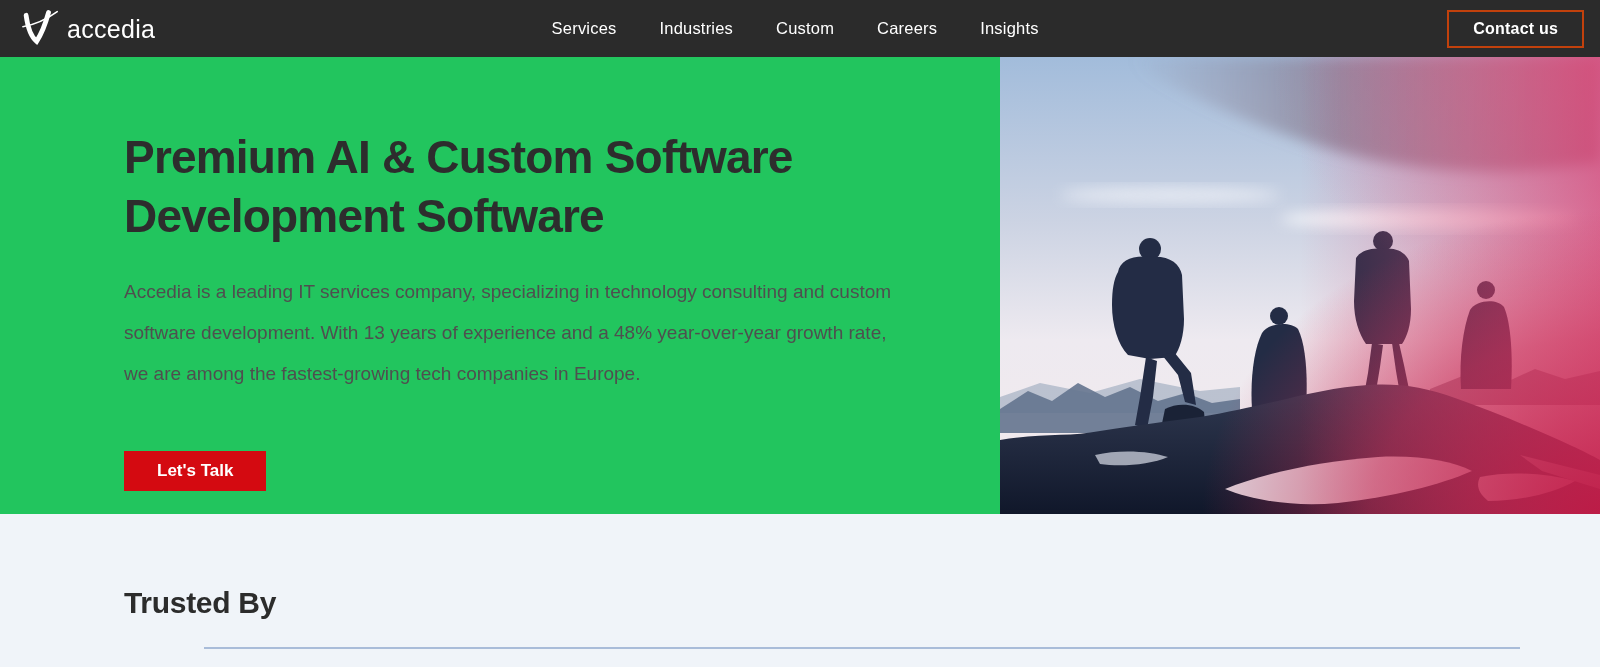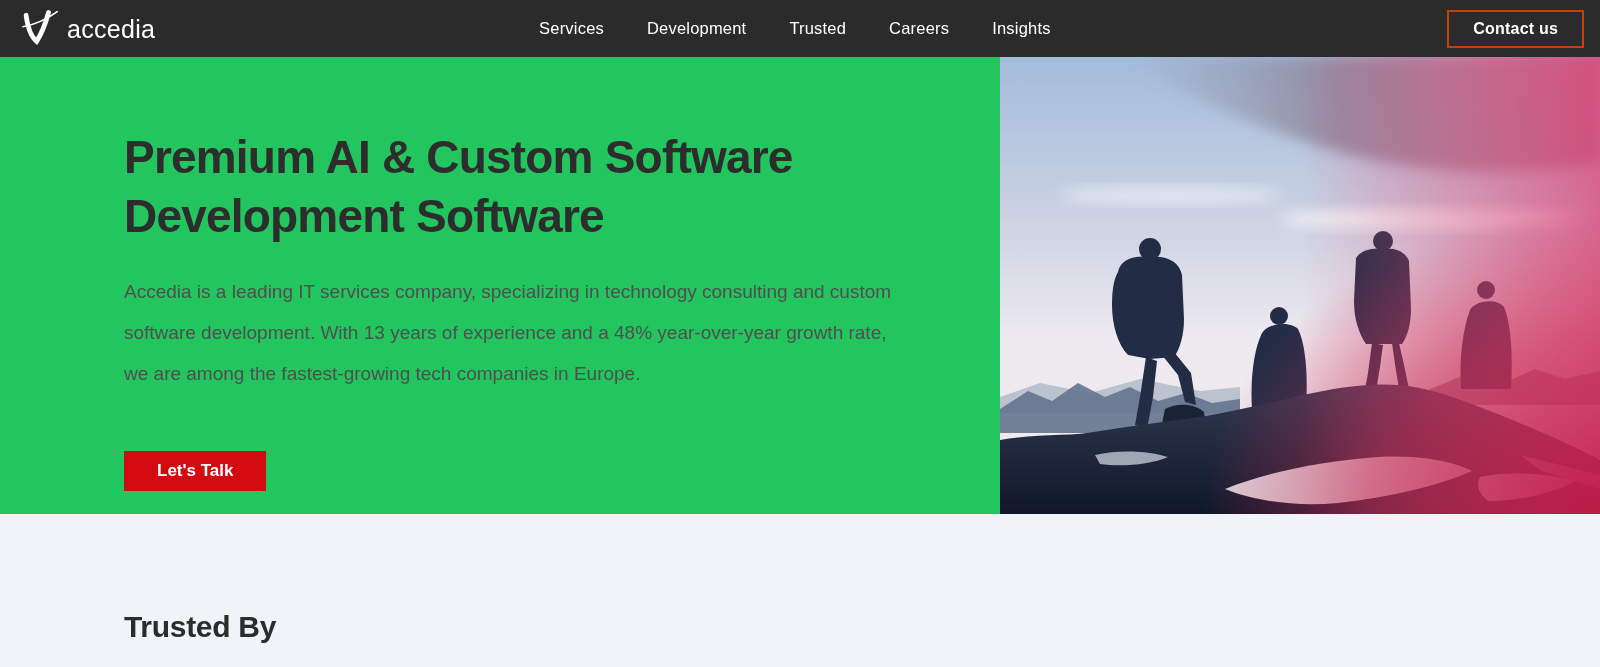--- a/index.html
+++ b/index.html
@@ -58,21 +58,21 @@
     position: absolute; top: 0; right: 0; width: 600px; height: 457px;
     overflow: hidden;
   }
   .hero-art svg { display: block; width: 600px; height: 457px; }
 
   
   .trusted {
     height: 153px; background: #f0f4f9; padding-left: 124px;
   }
   .trusted-title {
-    margin: 0; padding-top: 96px; color: #2c2c2c;
+    margin: 0; padding-top: 72px; color: #2c2c2c;
     font-size: 30px; font-weight: 700; letter-spacing: -0.3px;
   }
   .trusted-divider {
     margin-top: 27px; width: 1316px; height: 0;
     border: none; border-top: 2px solid #a9bcd9;
   }
 </style>
 </head>
 <body>
 
@@ -82,22 +82,22 @@
       <svg width="44" height="44" viewBox="0 0 48 48" fill="none">
         <path d="M11 9 C13 24 17 33 22.5 37.5 C28 29 32.5 17 35.5 6" stroke="#ffffff" stroke-width="5.2" stroke-linecap="round" fill="none"></path>
         <path d="M45 5 C34 13 21 19 7.5 21.5" stroke="#ffffff" stroke-width="1.7" stroke-linecap="round" fill="none"></path>
       </svg>
     </span>
     <span class="brand-text">accedia</span>
   </div>
 
   <nav class="nav-links">
     <a>Services</a>
-    <a>Development</a>
-    <a>Trusted</a>
+    <a>Industries</a>
+    <a>Custom</a>
     <a>Careers</a>
     <a>Insights</a>
   </nav>
 
   <button class="contact-btn">Contact us</button>
 </header>
 
 <section class="hero">
   <div class="hero-content">
     <h1 class="hero-title">

